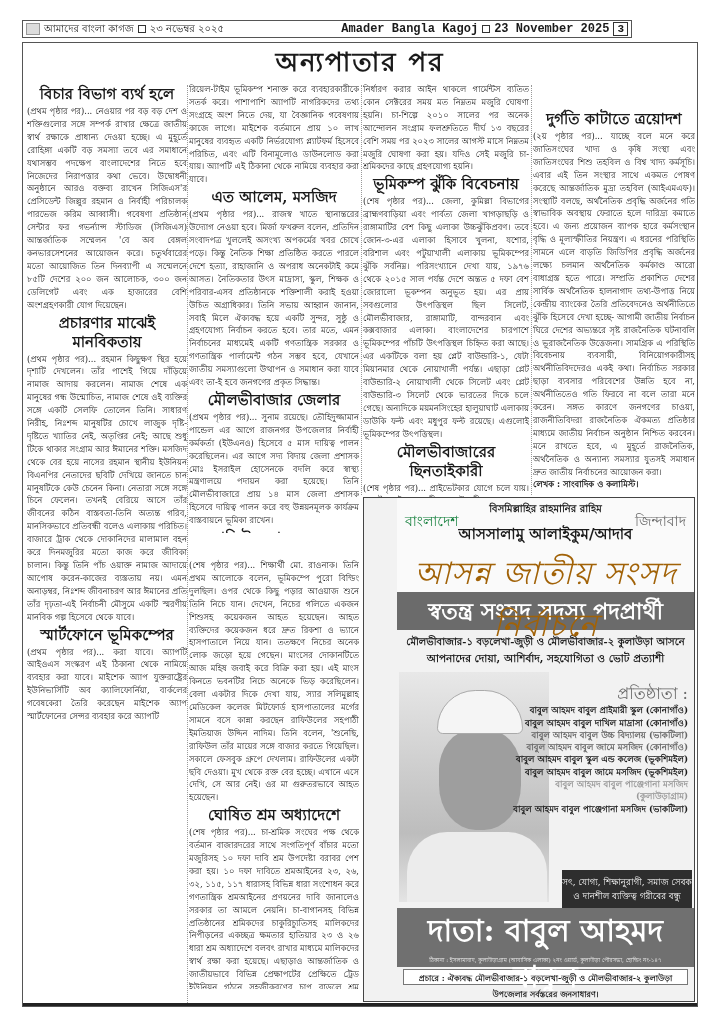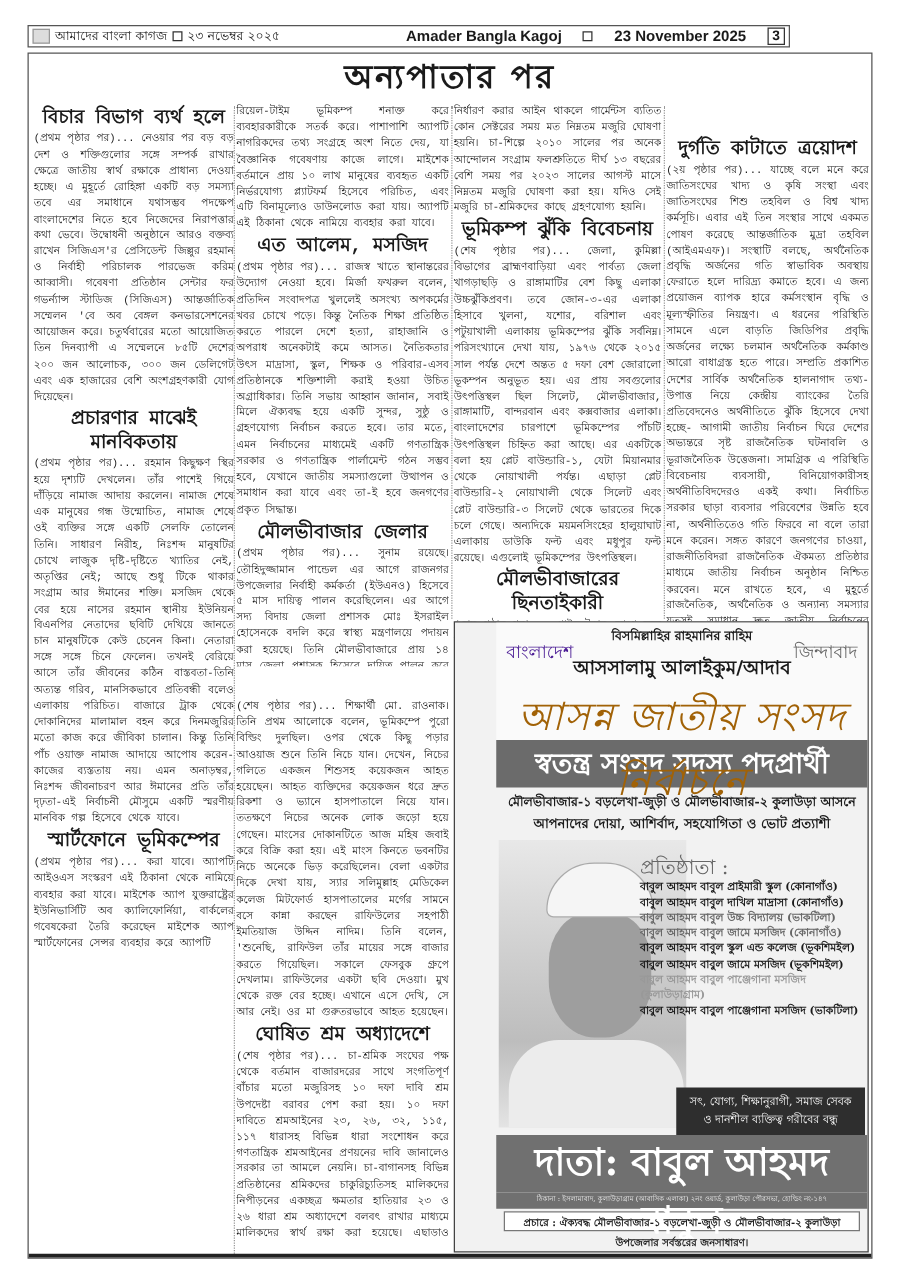--- a/index.html
+++ b/index.html
@@ -1,51 +1,51 @@
 <!DOCTYPE html>
 <html><head>
 <meta charset="utf-8">
 <style>
   * { box-sizing: border-box; margin: 0; padding: 0; }
   body { width: 724px; height: 1024px; background: #fff; font-family: "DejaVu Serif", serif; color: #1a1a1a; overflow: hidden; position: relative; }
   .header-bar { position: absolute; left: 22px; top: 20px; width: 610px; height: 18px; border: 1px solid #555; display: flex; align-items: center; justify-content: space-between; font-size: 10px; padding: 0 3px; }
   .hdr-left { display: flex; align-items: center; gap: 4px; }
   .logo-box { width: 14px; height: 12px; border: 1px solid #999; background: #ddd; }
-  .hdr-right { font-family: Liberation Sans, sans-serif; font-weight: bold; font-size: 12px; display: flex; align-items: center; gap: 17px; }
+  .hdr-right { font-family: Liberation Mono, monospace; font-weight: bold; font-size: 12px; display: flex; align-items: center; gap: 4px; }
   .page-num { border: 1px solid #333; padding: 0 3px; font-size: 11px; }
   .sq { display: inline-block; width: 8px; height: 8px; border: 1px solid #333; }
   .frame { position: absolute; left: 22px; top: 42px; width: 676px; height: 965px; border: 1px solid #555; }
   .masthead { position: absolute; left: 0; top: 0; width: 100%; height: 38px; text-align: center; font-size: 26px; font-weight: bold; letter-spacing: 2px; line-height: 38px; }
-  .col { position: absolute; top: 40px; font-size: 8.4px; line-height: 12.9px; text-align: justify; overflow: hidden; font-family: Liberation Mono, monospace; }
+  .col { position: absolute; top: 40px; font-size: 8.4px; line-height: 12.9px; text-align: justify; overflow: hidden; }
   .col p { margin-bottom: 0; }
   .headline { font-size: 15px; font-weight: bold; text-align: center; line-height: 19px; margin: 2px 0 1px; }
   .col-sep { position: absolute; top: 42px; width: 0; border-left: 1px dotted #999; }
   .c1 { left: 4px; width: 160px; height: 920px; }
   .c2 { left: 166px; width: 170px; height: 450px; }
   .c3 { left: 340px; width: 166px; height: 448px; }
   .c4 { left: 510px; width: 162px; height: 448px; margin-top: 25px; }
   .c2b { left: 166px; top: 516px; width: 170px; height: 430px; }
   .ad { position: absolute; left: 340px; top: 454px; width: 332px; height: 505px; border: 1px solid #444; background: #f2f2f2; overflow: hidden; padding-left: 33px; }
   .ad-top { position: relative; height: 94px; background: #fafafa; text-align: center; }
   .ad-bism { font-size: 10px; font-weight: bold; padding-top: 3px; }
-  .ad-bd { position: absolute; left: 8px; top: 12px; font-size: 14px; color: #4c1d95; }
+  .ad-bd { position: absolute; left: 8px; top: 12px; font-size: 14px; color: #15803d; }
   .ad-zind { position: absolute; right: 8px; top: 12px; font-size: 14px; color: #666; }
   .ad-salam { font-size: 15px; font-weight: bold; margin-top: 4px; }
   .ad-big { font-size: 31px; color: #a16207; letter-spacing: 1px; margin-top: 2px; font-style: italic; }
   .ad-band { background: #6b6b6b; color: #fff; text-align: center; font-size: 22px; height: 38px; line-height: 38px; font-weight: bold; }
   .ad-seat { text-align: center; font-size: 10px; font-weight: bold; padding-top: 4px; }
   .ad-bless { text-align: center; font-size: 10.5px; font-weight: bold; }
   .ad-mid { position: relative; height: 240px; }
   .photo { position: absolute; left: 2px; top: 4px; width: 150px; height: 230px; background: linear-gradient(180deg,#e8e8e8 0%,#cfcfcf 40%,#bdbdbd 70%,#e4e4e4 100%); }
   .cap { position: absolute; left: 38px; top: 18px; width: 86px; height: 44px; background: #f5f5f5; border-radius: 40px 40px 6px 6px; border: 1px solid #aaa; }
   .face { position: absolute; left: 40px; top: 58px; width: 82px; height: 100px; background: #9e9e9e; border-radius: 40% 40% 45% 45%; }
   .shirt { position: absolute; left: 8px; top: 160px; width: 140px; height: 70px; background: #ececec; border-radius: 40px 40px 0 0; }
-  .founders { position: absolute; right: 6px; top: 20px; width: 176px; font-size: 8.6px; line-height: 12.3px; font-weight: bold; }
+  .founders { position: absolute; right: 6px; top: 20px; width: 176px; text-align: right; font-size: 8.6px; line-height: 12.3px; font-weight: bold; }
   .founders .ttl { font-size: 16px; color: #666; font-weight: normal; margin-bottom: 4px; }
-  .virtue { position: absolute; right: 2px; bottom: 0; width: 151px; height: 38px; background: #2e2e2e; color: #fff; font-size: 8.8px; text-align: center; line-height: 14px; padding-top: 5px; }
+  .virtue { position: absolute; right: 2px; bottom: 0; width: 130px; height: 38px; background: #2e2e2e; color: #fff; font-size: 8.8px; text-align: center; line-height: 14px; padding-top: 5px; }
   .donor { background: #707070; color: #fff; text-align: center; font-size: 30px; font-weight: bold; height: 46px; line-height: 46px; }
   .addr { background: #707070; color: #eee; font-size: 5.6px; text-align: center; line-height: 8px; padding: 2px 6px 3px; }
   .promo { margin: 2px 6px; background: #fff; border: 1px solid #777; text-align: center; font-size: 8px; font-weight: bold; height: 16px; line-height: 16px; }
   .bottom-rule { position: absolute; left: 0; top: 960px; width: 100%; height: 3px; background: #222; }
 </style>
 </head>
 <body>
 
 <div class="header-bar">
   <div class="hdr-left">

